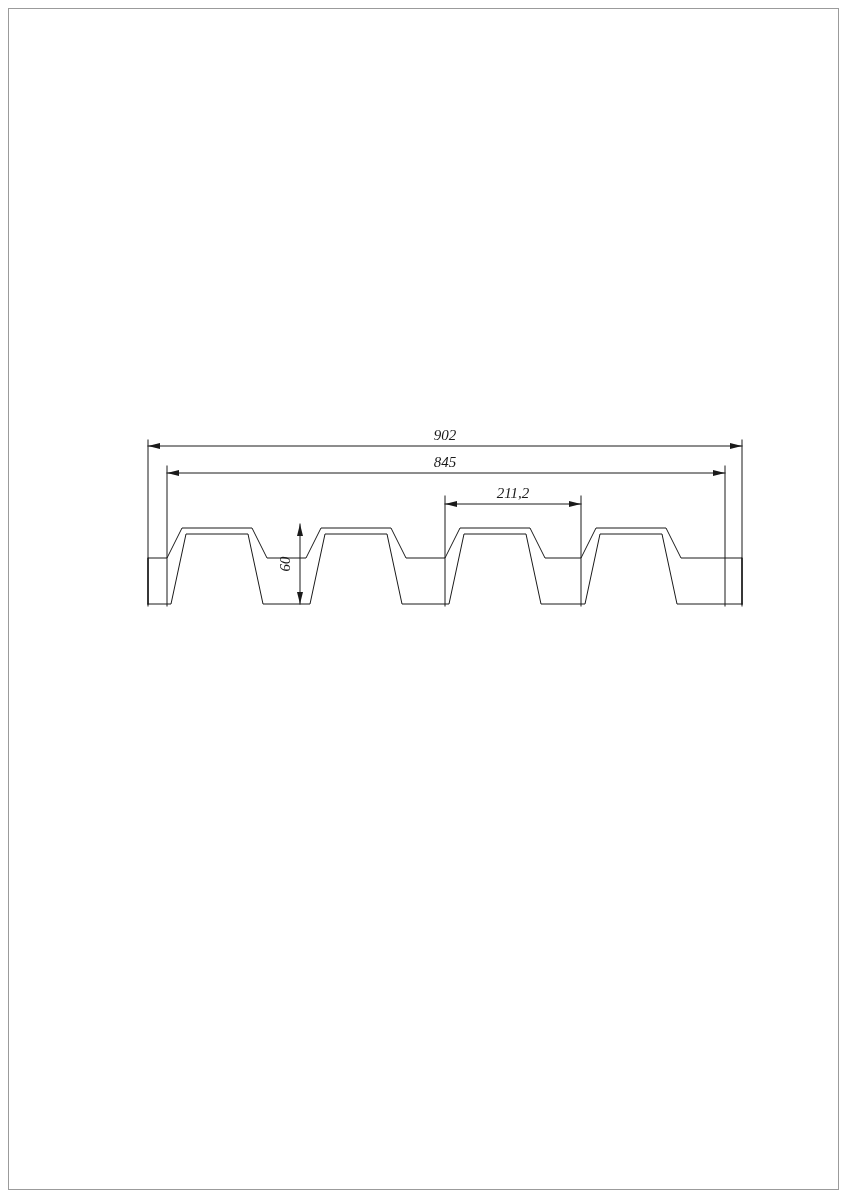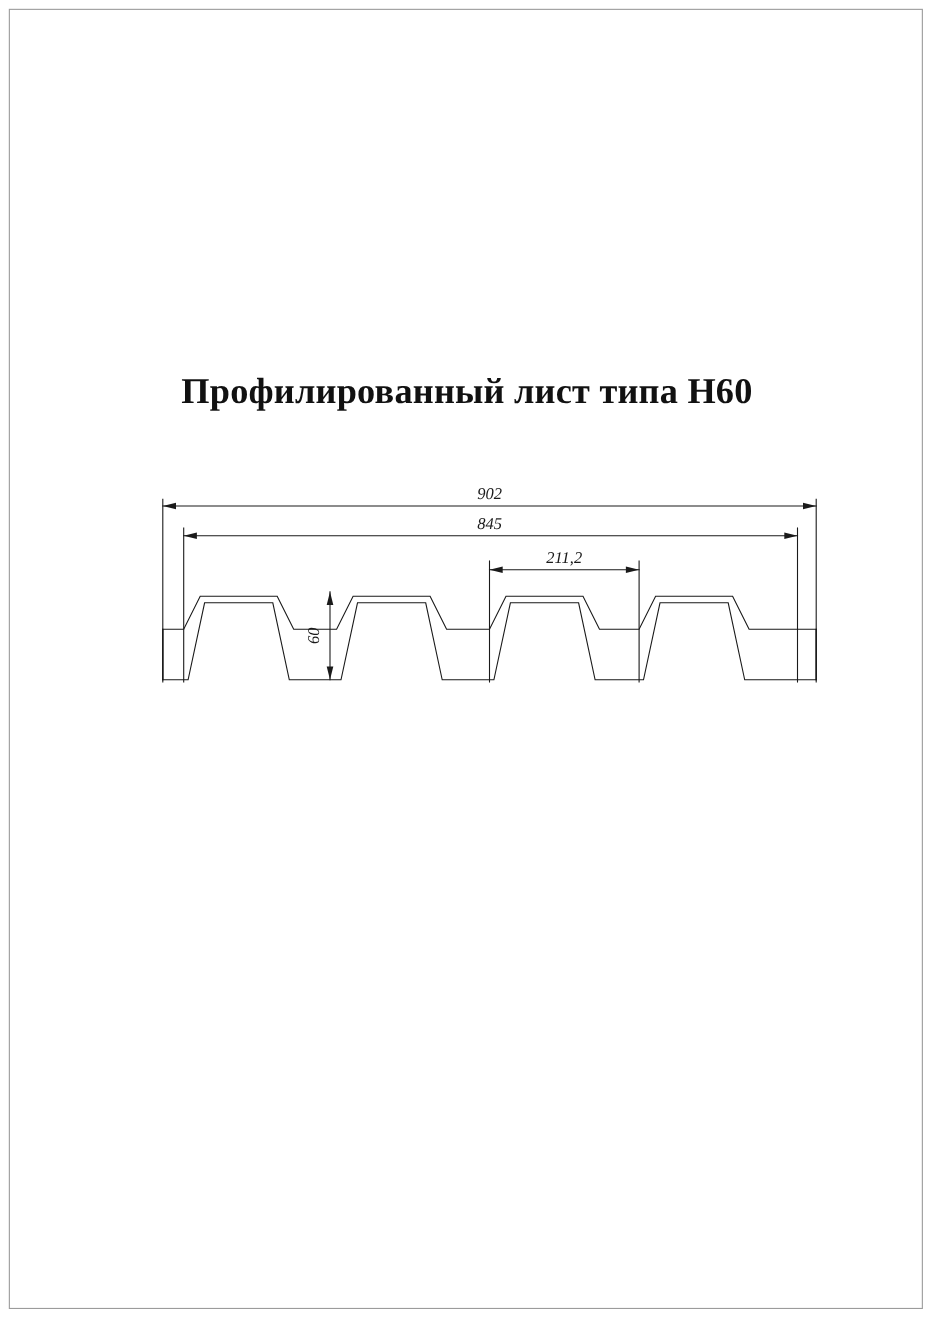--- a/index.html
+++ b/index.html
@@ -41,42 +41,41 @@
     text-align: center;
     font-family: "Liberation Serif", serif;
     font-size: 33px;
     font-weight: bold;
     letter-spacing: 0.2px;
     color: #111111;
   }
   .drawing {
     position: absolute;
     left: 120px;
-    top: 430px;
+    top: 416px;
     width: 660px;
     height: 260px;
   }
   .drawing svg {
     display: block;
   }
   .dim-text {
     font-family: "Liberation Serif", serif;
     font-style: italic;
     font-size: 15px;
     fill: #1a1a1a;
   }
 </style>
 </head>
 <body>
 
 <div class="page">
 
   <div class="page-border"></div>
 
-  <div class="title">Профилированный лист типа Н60</div>
 
   <div class="drawing">
     <svg width="660" height="260" viewBox="0 0 660 260" xmlns="http://www.w3.org/2000/svg">
 
       <g stroke="#1a1a1a" stroke-width="1" fill="none" stroke-linecap="square">
 
         <line x1="28" y1="24" x2="28" y2="190"></line>
         <line x1="622" y1="24" x2="622" y2="190"></line>
 
         <line x1="47" y1="50" x2="47" y2="190"></line>

